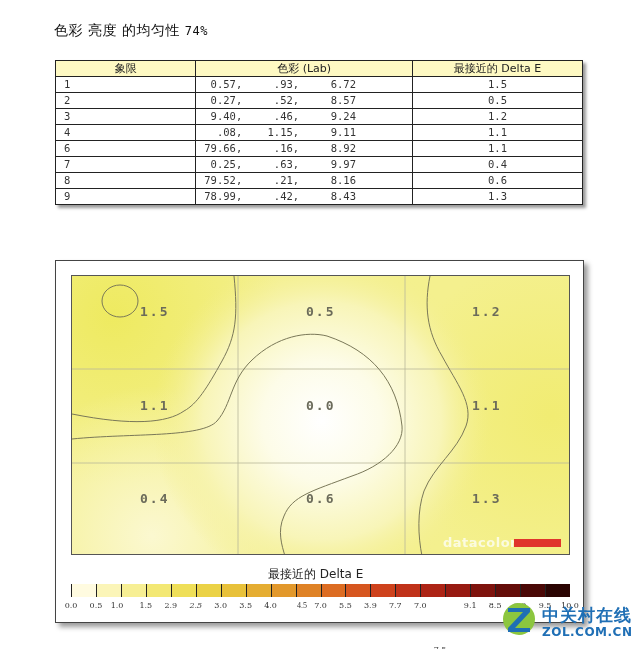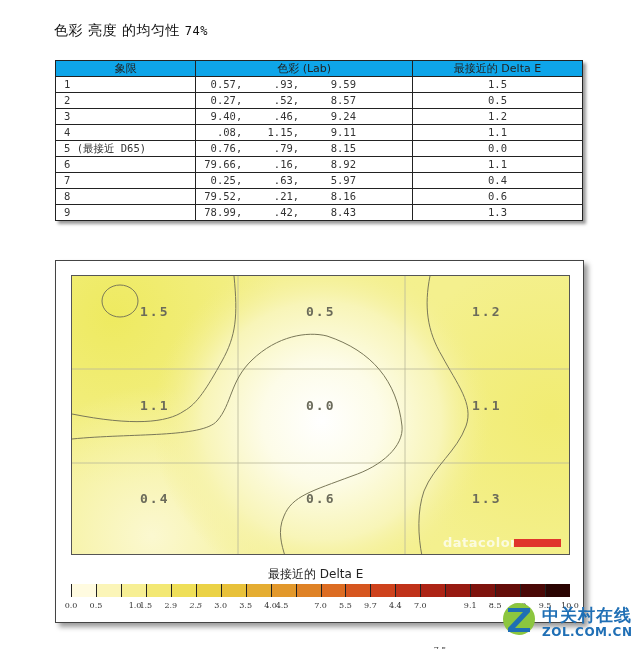--- a/index.html
+++ b/index.html
@@ -6,21 +6,21 @@
   body { width: 640px; height: 649px; position: relative; overflow: hidden;
          font-family: "DejaVu Sans", sans-serif; color: #222; }
   .title { position: absolute; left: 54px; top: 22px; font-size: 14px; color: #111; letter-spacing: 0.5px; }
   .title .pct { font-family: "DejaVu Sans Mono", monospace; font-size: 12px; }
 
   
   .tbl-wrap { position: absolute; left: 55px; top: 60px; width: 528px;
               box-shadow: 3px 3px 3px #9a9a9a; }
   table { border-collapse: collapse; width: 528px; table-layout: fixed; }
   th, td { border: 1px solid #222; height: 15px; padding: 0 8px; font-size: 11px; line-height: 15px; }
-  th { background: #0ea5e9; font-weight: normal; text-align: center; font-size: 11px; color: #222; }
+  th { background: #fef9c3; font-weight: normal; text-align: center; font-size: 11px; color: #222; }
   td { font-family: "DejaVu Sans Mono", monospace; color: #333; font-size: 10.5px; }
   td.quad { text-align: left; font-family: "DejaVu Sans Mono", monospace; }
   td.lab { text-align: right; white-space: pre; padding-right: 56px; }
   td.de { text-align: center; }
   .col1 { width: 132px; } .col2 { width: 204px; } .col3 { width: 160px; }
 
   
   .frame { position: absolute; left: 55px; top: 260px; width: 529px; height: 363px;
            border: 1.5px solid #444; box-sizing: border-box; background: #fff;
            box-shadow: 4px 4px 5px #9c9c9c; }
@@ -64,51 +64,46 @@
     <thead>
       <tr>
         <th>象限</th>
         <th>色彩 (Lab)</th>
         <th>最接近的 Delta E</th>
       </tr>
     </thead>
     <tbody id="tbody">
         <tr>
           <td class="quad">1</td>
-          <td class="lab">0.57,     .93,     9.59</td>
+          <td class="lab">0.57,     .93,     6.72</td>
           <td class="de">1.5</td>
         </tr>
         <tr>
           <td class="quad">2</td>
           <td class="lab">0.27,     .52,     8.57</td>
           <td class="de">0.5</td>
         </tr>
         <tr>
           <td class="quad">3</td>
           <td class="lab">9.40,     .46,     9.24</td>
           <td class="de">1.2</td>
         </tr>
         <tr>
           <td class="quad">4</td>
           <td class="lab">.08,    1.15,     9.11</td>
           <td class="de">1.1</td>
         </tr>
         <tr>
-          <td class="quad">5 (最接近 D65)</td>
-          <td class="lab">0.76,     .79,     8.15</td>
-          <td class="de">0.0</td>
-        </tr>
-        <tr>
           <td class="quad">6</td>
           <td class="lab">79.66,     .16,     8.92</td>
           <td class="de">1.1</td>
         </tr>
         <tr>
           <td class="quad">7</td>
-          <td class="lab">0.25,     .63,     5.97</td>
+          <td class="lab">0.25,     .63,     9.97</td>
           <td class="de">0.4</td>
         </tr>
         <tr>
           <td class="quad">8</td>
           <td class="lab">79.52,     .21,     8.16</td>
           <td class="de">0.6</td>
         </tr>
         <tr>
           <td class="quad">9</td>
           <td class="lab">78.99,     .42,     8.43</td>
@@ -196,32 +191,32 @@
     <div style="background: rgb(173, 36, 21);"></div>
     <div style="background: rgb(151, 26, 17);"></div>
     <div style="background: rgb(126, 19, 13);"></div>
     <div style="background: rgb(100, 13, 9);"></div>
     <div style="background: rgb(74, 8, 6);"></div>
     <div style="background: rgb(42, 4, 2);"></div>
   </div>
 <div class="ticks" id="ticks">
     <span style="left: 7px;">0.0</span>
     <span style="left: 31.95px;">0.5</span>
-    <span style="left: 71px;">1.0</span>
+    <span style="left: 53px;">1.0</span>
     <span style="left: 81.85px;">1.5</span>
     <span style="left: 106.8px;">2.9</span>
     <span style="left: 131.75px; font-style: italic;">2.5</span>
     <span style="left: 156.7px; text-align: center;">3.0</span>
     <span style="left: 181.65px;">3.5</span>
     <span style="left: 206.6px;">4.0</span>
-    <span style="left: 218px;">4.5</span>
+    <span style="left: 238px; font-family: Liberation Serif, serif;">4.5</span>
     <span style="left: 256.5px;">7.0</span>
     <span style="left: 281.45px;">5.5</span>
-    <span style="left: 306.4px;">9.7</span>
-    <span style="left: 331.35px;">4.4</span>
+    <span style="left: 306.4px;">3.9</span>
+    <span style="left: 331.35px;">7.7</span>
     <span style="left: 356.3px;">7.0</span>
     <span style="left: 376px; margin-top: 44px;">7.5</span>
     <span style="left: 406.2px;">9.1</span>
     <span style="left: 431.15px;">8.5</span>
     <span style="left: 456.1px;">9.0</span>
     <span style="left: 481.05px;">9.5</span>
     <span style="left: 506px;">10.0</span>
   </div>
 
 <div class="wm">

